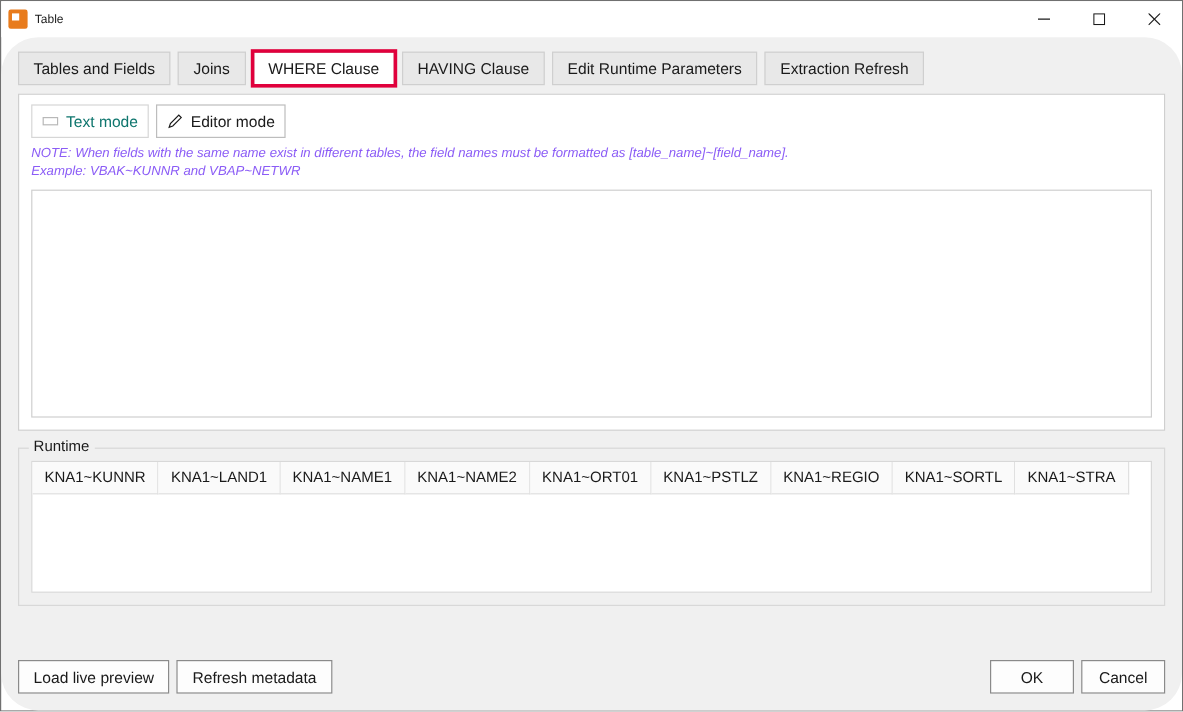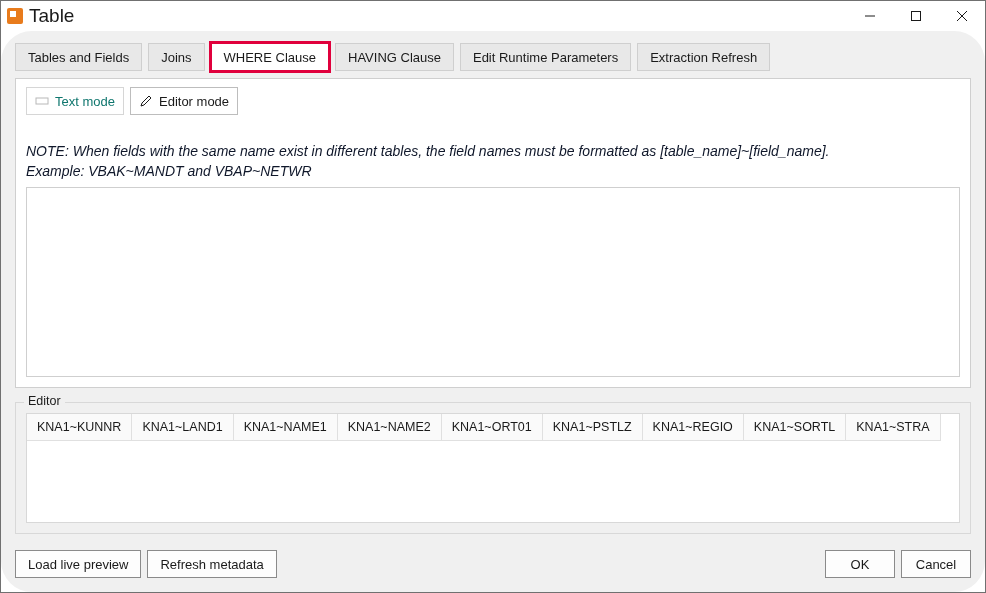--- a/index.html
+++ b/index.html
@@ -2,36 +2,36 @@
 <html><head>
 <meta charset="utf-8">
 <style>
   * { box-sizing: border-box; }
   html, body { margin: 0; padding: 0; font-family: "Segoe UI", Tahoma, sans-serif; font-size: 13px; color: #1a1a1a; }
   body { background: #fff; }
   .window { width: 986px; height: 593px; border: 1px solid #707070; background: #fff; display: flex; flex-direction: column; }
   .titlebar { height: 30px; display: flex; align-items: center; padding: 0 0 0 6px; background: #fff; }
   .titlebar .app-icon { width: 16px; height: 16px; background: #e87b1c; border-radius: 2px; margin-right: 6px; position: relative; }
   .titlebar .app-icon::after { content: ""; position: absolute; left: 3px; top: 3px; width: 10px; height: 10px; background: #fff; clip-path: polygon(0 0, 60% 0, 60% 60%, 0 60%); }
-  .titlebar .title { flex: 0 0 auto; font-size: 19px; }
+  .titlebar .title { flex: 0 0 auto; font-size: 10px; }
   .titlebar .spacer { flex: 1; }
   .titlebar .win-controls { display: flex; }
   .titlebar .win-btn { width: 46px; height: 30px; display: flex; align-items: center; justify-content: center; cursor: pointer; }
   .titlebar .win-btn svg { stroke: #1a1a1a; }
   .content { flex: 1; padding: 12px 14px 14px 14px; background: #f0f0f0; display: flex; flex-direction: column; gap: 8px; border-radius: 31px; }
   .tabs { display: flex; gap: 6px; }
   .tab { height: 28px; padding: 0 12px; display: flex; align-items: center; background: #e8e8e8; border: 1px solid #cfcfcf; font-size: 13px; cursor: pointer; }
   .tab[data-selected="true"] { background: #fff; border-bottom-color: #fff; position: relative; z-index: 2; }
   .tab.highlighted { outline: 3px solid #e0003c; outline-offset: -1px; }
   .tabbody { border: 1px solid #cfcfcf; background: #fff; margin-top: -1px; padding: 8px 10px 10px 10px; display: flex; flex-direction: column; gap: 6px; flex: 0 0 auto; }
   .mode-btns { display: flex; gap: 6px; }
   .mode-btn { height: 28px; padding: 0 8px; display: flex; align-items: center; gap: 6px; border: 1px solid #bdbdbd; background: #fff; font-size: 13px; cursor: pointer; }
   .mode-btn.disabled { color: #0f766e; border-color: #d6d6d6; cursor: default; }
   .mode-btn .icon { display: inline-flex; width: 14px; height: 14px; }
-  .note { font-style: italic; font-size: 14px; color: #0f172a; line-height: 1.4; margin-top: 21px; }
+  .note { font-style: italic; font-size: 11px; color: #8b5cf6; line-height: 1.4; }
   .editor-area { border: 1px solid #cfcfcf; background: #fff; height: 190px; }
   .preview-group { border: 1px solid #d8d8d8; padding: 10px 10px 10px 10px; position: relative; margin-top: 6px; display: flex; flex-direction: column; }
   .preview-group .legend { position: absolute; top: -9px; left: 8px; background: #f0f0f0; padding: 0 4px; font-size: 12.5px; }
   .preview-table-wrap { border: 1px solid #d8d8d8; background: #fff; overflow: hidden; height: 110px; }
   .preview-table { display: flex; }
   .col-header { border-right: 1px solid #e0e0e0; border-bottom: 1px solid #e0e0e0; background: #fafafa; padding: 6px 10px; font-size: 12.5px; white-space: nowrap; }
   .footer { display: flex; gap: 6px; margin-top: auto; }
   .footer .spacer { flex: 1; }
   .btn { height: 28px; padding: 0 12px; border: 1px solid #8a8a8a; background: #fdfdfd; font-size: 13px; display: flex; align-items: center; cursor: pointer; }
 </style>
@@ -101,27 +101,27 @@
           <span class="icon">
             <svg width="14" height="14" viewBox="0 0 14 14">
                 <path d="M2 12 L3 9 L10 2 L12 4 L5 11 Z" fill="none" stroke="#1a1a1a" stroke-width="1"></path>
               </svg>
           </span>
           <span>Editor mode</span>
         </div>
       </div>
       <div class="note">
         <div>NOTE: When fields with the same name exist in different tables, the field names must be formatted as [table_name]~[field_name].</div>
-        <div>Example: VBAK~MANDT and VBAP~NETWR</div>
+        <div>Example: VBAK~KUNNR and VBAP~NETWR</div>
       </div>
       <div class="editor-area"></div>
     </div>
 
     <div class="preview-group">
-      <div class="legend">Editor</div>
+      <div class="legend">Runtime</div>
       <div class="preview-table-wrap">
         <div class="preview-table">
           <div class="col-header">KNA1~KUNNR</div>
           <div class="col-header">KNA1~LAND1</div>
           <div class="col-header">KNA1~NAME1</div>
           <div class="col-header">KNA1~NAME2</div>
           <div class="col-header">KNA1~ORT01</div>
           <div class="col-header">KNA1~PSTLZ</div>
           <div class="col-header">KNA1~REGIO</div>
           <div class="col-header">KNA1~SORTL</div>

